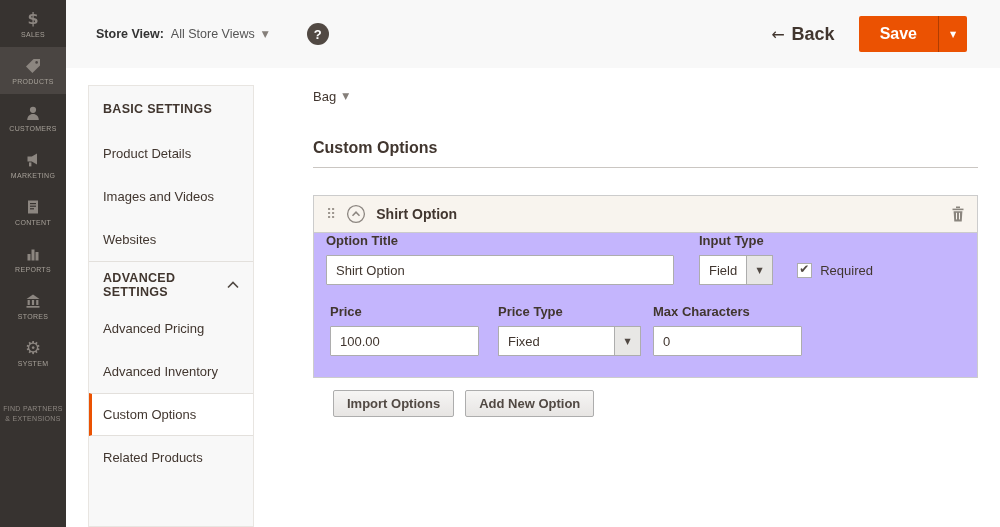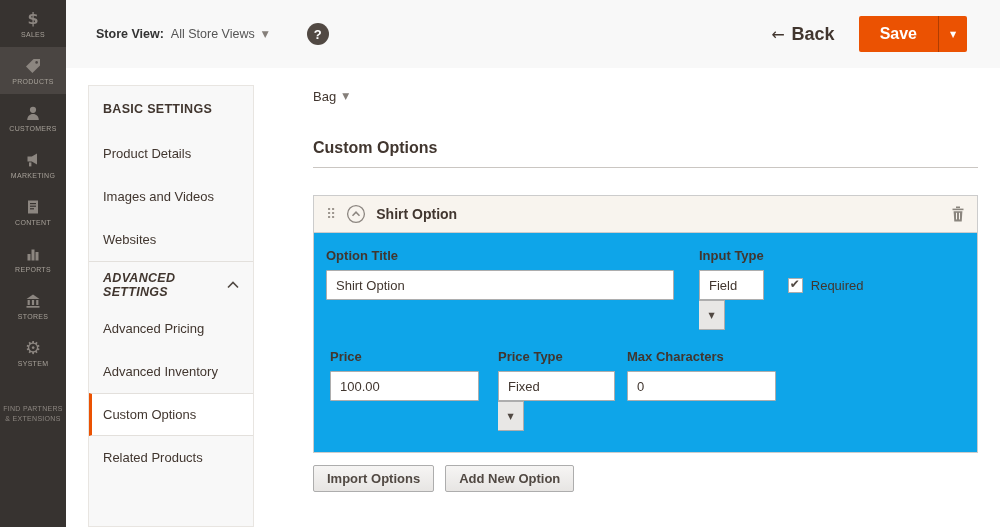--- a/index.html
+++ b/index.html
@@ -29,21 +29,21 @@
   .back-link .back-text { font-size:18px; font-weight:bold; color:#41362f; }
   .save-split { display:flex; height:36px; border-radius:2px; overflow:hidden; cursor:pointer; }
   .save-main { background:#eb5202; color:#fff; font-size:16px; font-weight:bold; display:flex; align-items:center; padding:0 21px; }
   .save-caret { background:#eb5202; border-left:1px solid rgba(0,0,0,.25); width:29px; display:flex; align-items:center; justify-content:center; color:#fff; }
   .save-caret .caret { color:#fff; font-size:8px; }
 
   
   .settings-nav { position:absolute; left:88px; top:85px; width:166px; height:442px; background:#f8f8f8; border:1px solid #e8e5e1; overflow:hidden; }
   .nav-header { height:46px; display:flex; align-items:center; justify-content:space-between; padding:0 14px; font-size:12.5px; font-weight:bold; letter-spacing:.3px; color:#41362f; cursor:pointer; }
   .nav-header + .nav-item { border-top:none; }
-  .nav-header.with-border { border-top:1px solid #e3e0dc;font-style:italic; }
+  .nav-header.with-border { border-top:1px solid #e3e0dc; }
   .nav-item { height:43px; display:flex; align-items:center; padding:0 14px; font-size:13px; color:#41362f; cursor:pointer; }
   .nav-item.active { background:#fff; border-left:3px solid #eb5202; border-top:1px solid #e3e0dc; border-bottom:1px solid #e3e0dc; padding-left:11px; }
 
   
   .main { position:absolute; left:313px; top:85px; width:665px; }
   .scope-row { display:flex; align-items:center; height:22px; }
   .scope-name { font-size:13px; color:#41362f; display:flex; align-items:center; gap:6px; cursor:pointer; }
   .online-group { margin-left:auto; display:flex; align-items:center; gap:10px; }
   .online-label { font-size:12px; font-weight:600; letter-spacing:.4px; color:#847e78; }
   .toggle { position:relative; width:37px; height:17px; background:#eb5202; border-radius:9px; cursor:pointer; }
@@ -54,43 +54,43 @@
   .section-rule { margin-top:10px; border-bottom:1px solid #cac6c2; }
 
   
   .option-card { margin-top:27px; border:1px solid #ccc; }
   .card-header { height:37px; background:#f8f4ee; border-bottom:1px solid #ccc; display:flex; align-items:center; padding:0 12px; gap:10px; }
   .drag-handle { font-family:"DejaVu Sans", sans-serif; font-size:14px; color:#9d968f; cursor:grab; }
   .collapse-btn { display:flex; align-items:center; cursor:pointer; }
   .card-title { font-size:14px; font-weight:bold; color:#41362f; }
   .trash-btn { margin-left:auto; cursor:pointer; display:flex; align-items:center; }
 
-  .card-body { background:#0ea5e9; padding:15px 12px 21px 12px; }
+  .card-body { background:#c4b5fd; padding:0 12px 21px 12px; }
   .field-label { font-size:13px; font-weight:600; color:#41362f; margin-bottom:7px; }
   .text-input { height:30px; border:1px solid #adadad; border-radius:1px; padding:0 9px; font-size:13px; color:#41362f; font-family:"Liberation Sans", sans-serif; background:#fff; width:100%; }
   .row1 { display:flex; align-items:flex-start; }
   .f-option-title { width:348px; }
   .f-input-type { margin-left:25px; }
-  .select-combo { display:flex;flex-direction:column; }
+  .select-combo { display:flex; }
   .select-value { height:30px; border:1px solid #adadad; background:#fff; display:flex; align-items:center; padding:0 9px; font-size:13px; color:#41362f; min-width:46px; }
   .select-btn { width:26px; height:30px; border:1px solid #adadad; border-left:none; background:#e8e7e5; display:flex; align-items:center; justify-content:center; cursor:pointer; }
   .select-btn .caret { color:#514943; font-size:8px; }
   .f-required { margin-left:24px; display:flex; align-items:center; gap:8px; margin-top:30px; }
   .checkbox { width:15px; height:15px; border:1px solid #adadad; background:#fff; position:relative; cursor:pointer; }
   .checkbox.checked::after { content:"✔"; font-family:"DejaVu Sans", sans-serif; position:absolute; left:1px; top:-2px; font-size:12px; color:#514943; }
   .cb-label { font-size:13px; color:#41362f; }
 
   .row2 { display:flex; margin-top:19px; }
   .f-price { width:149px; margin-left:4px; }
   .f-price-type { margin-left:19px; }
   .pt-value { width:117px; }
   .f-sku { width:149px; margin-left:12px; }
   .f-max { width:149px; margin-left:12px; }
 
-  .actions-row { margin-top:12px; display:flex; gap:11px; }
+  .actions-row { margin-top:12px; display:flex; gap:11px;margin-left:20px; }
   .btn-secondary { background:linear-gradient(#f6f5f4,#e7e5e3); border:1px solid #adadad; border-radius:2px; color:#514943; font-size:13px; font-weight:bold; font-family:"Liberation Sans", sans-serif; padding:5px 13px; cursor:pointer; }
 </style>
 </head>
 <body>
 
 <div class="screen">
 
   <nav class="admin-menu">
     <div class="menu-item">
       <span class="mi-icon uni-icon" style="font-weight:bold;">$</span>

